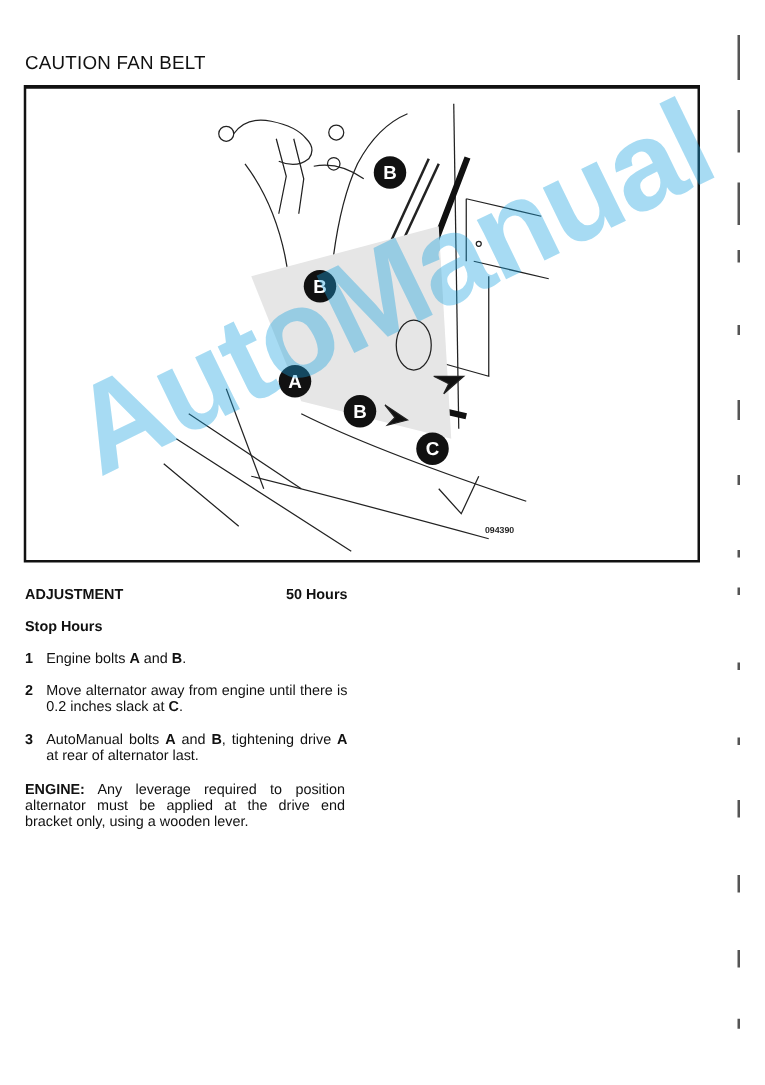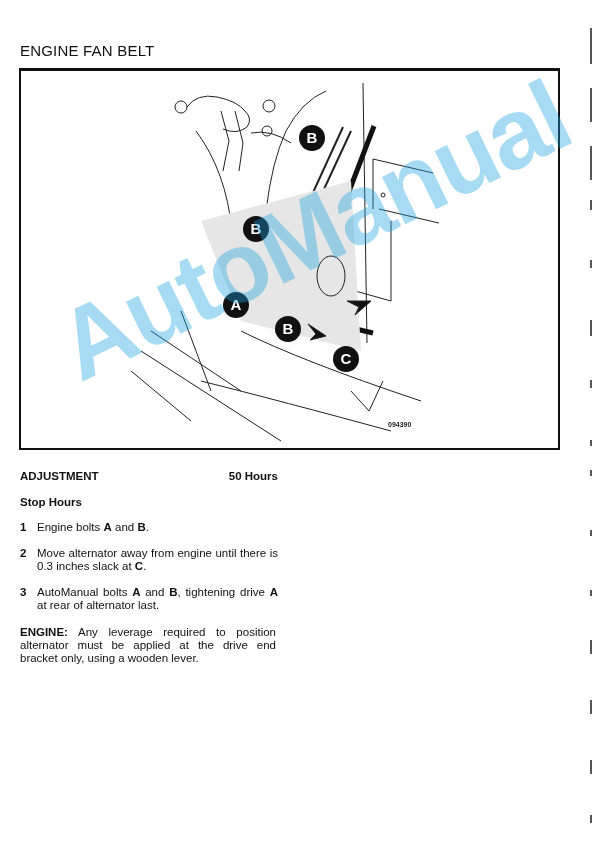--- a/index.html
+++ b/index.html
@@ -21,21 +21,21 @@
     .page-num { position: absolute; left: 282px; top: 830px; font-size: 12px; font-weight: bold; margin-top: 48px; }
     .watermark { position: absolute; left: 40px; top: 300px; font-size: 100px; font-weight: bold;
                  color: #1aa3e0; opacity: 0.38; transform: rotate(-26deg); transform-origin: left top;
                  white-space: nowrap; pointer-events: none; letter-spacing: -2px; }
     .edge-marks { position: absolute; left: 576px; top: 0; width: 30px; height: 868px; }
     .edge-marks span { position: absolute; display: block; background: #555; }
   </style>
 </head>
 <body>
 
-<div class="title">ENGINE FAN BELT</div>
+<div class="title">CAUTION FAN BELT</div>
 
 <div class="figure-frame">
   <svg width="537" height="377" viewBox="0 0 537 377">
     <g fill="none" stroke="#222" stroke-width="1">
 
       <circle cx="160" cy="36" r="6"></circle>
       <path d="M166 36 q10 -14 30 -10 q20 4 28 14 q8 8 2 16 q-10 8 -24 2"></path>
       <circle cx="248" cy="35" r="6"></circle>
       <path d="M200 40 l8 30 l-6 30 M214 40 l8 32 l-4 28"></path>
       <circle cx="246" cy="60" r="5"></circle>
@@ -100,21 +100,21 @@
 
 <div class="sub">Stop Hours</div>
 
 <div class="step" style="top:521px">
   <span class="num">1</span>
   <span class="txt"><span>Engine bolts </span><b>A</b><span> and </span><b>B</b><span>.</span></span>
 </div>
 
 <div class="step" style="top:547px">
   <span class="num">2</span>
-  <span class="txt"><span>Move alternator away from engine until there is 0.3 inches slack at </span><b>C</b><span>.</span></span>
+  <span class="txt"><span>Move alternator away from engine until there is 0.2 inches slack at </span><b>C</b><span>.</span></span>
 </div>
 
 <div class="step" style="top:586px">
   <span class="num">3</span>
   <span class="txt"><span>AutoManual bolts </span><b>A</b><span> and </span><b>B</b><span>, tightening drive </span><b>A</b><span> at rear of alternator last.</span></span>
 </div>
 
 <div class="caution"><b>ENGINE:</b><span> Any leverage required to position alternator must be applied at the drive end bracket only, using a wooden lever.</span></div>
 
 <div class="page-num">20</div>

